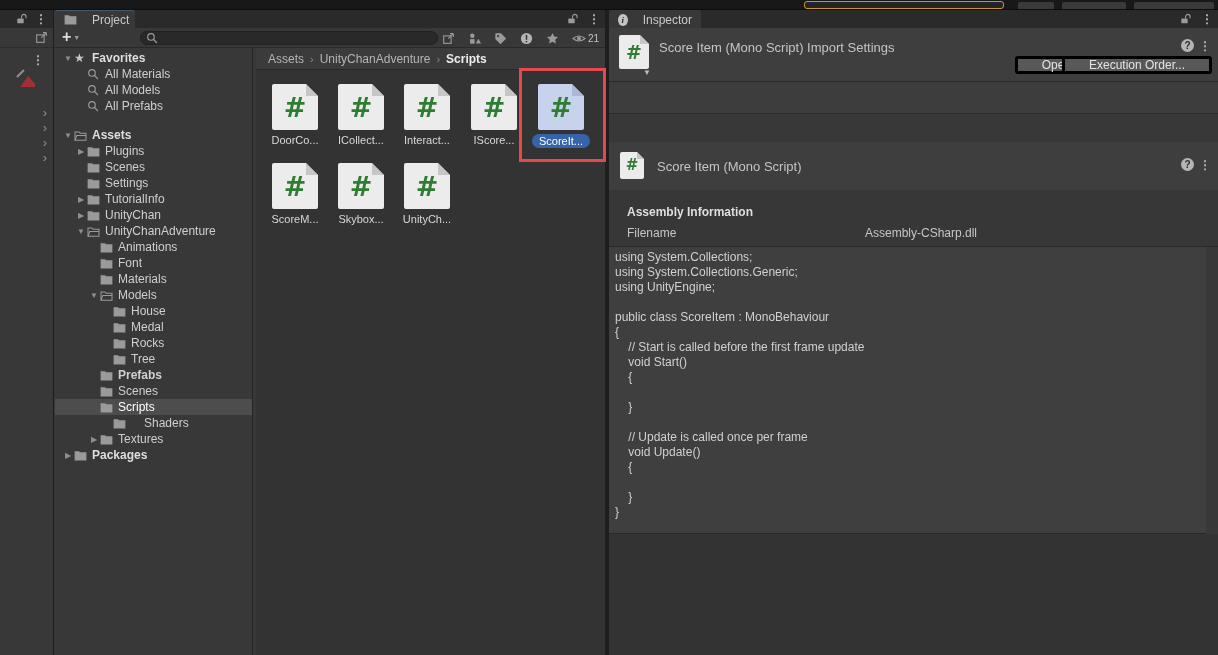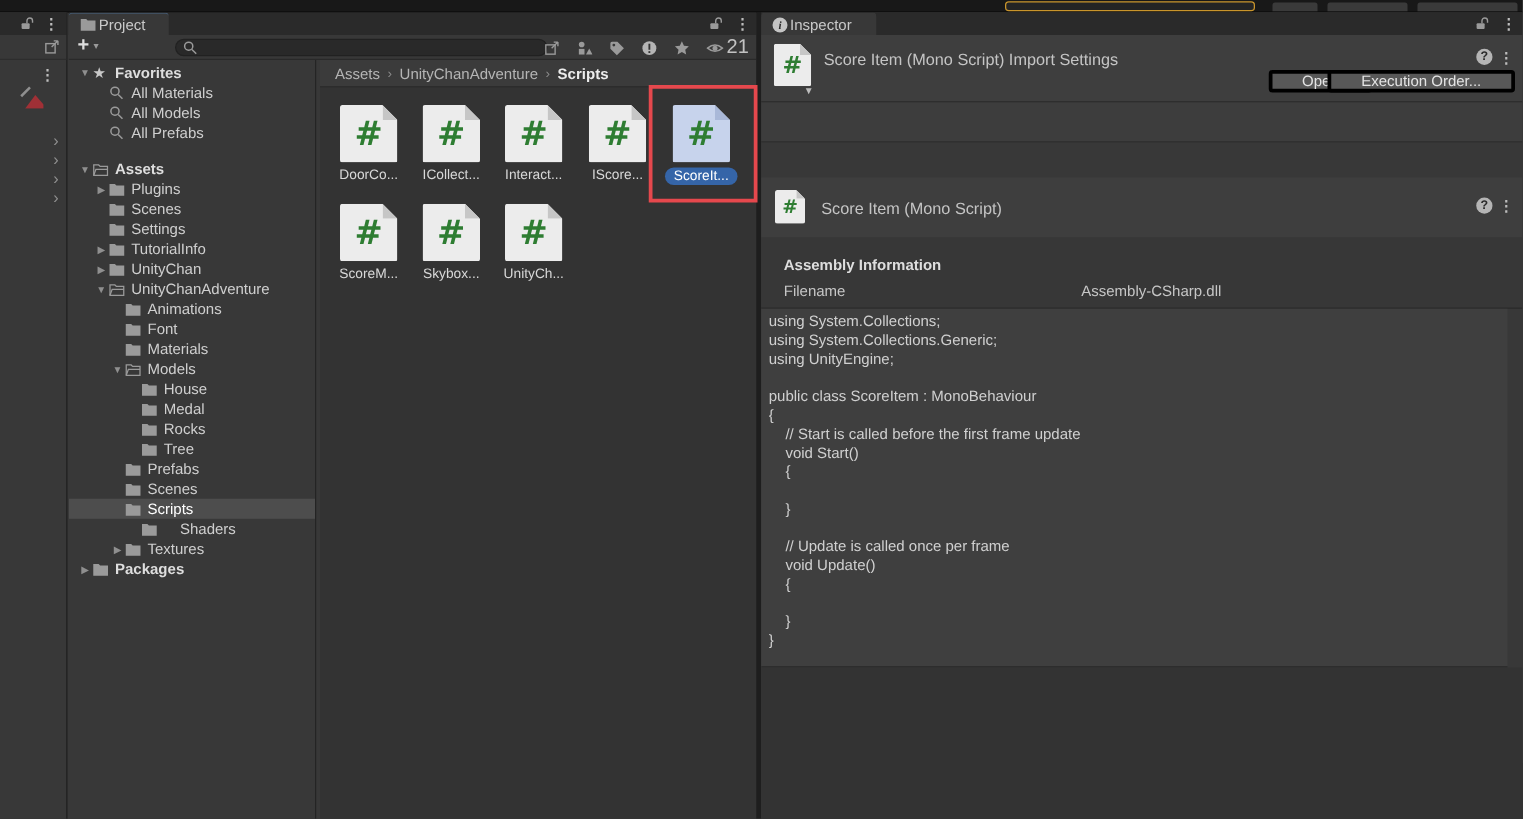--- a/index.html
+++ b/index.html
@@ -25,34 +25,34 @@
   .lr-red{position:absolute;left:18px;top:62px;width:18px;height:16px;}
   .lr-red .wedge{position:absolute;left:2px;top:4px;width:15px;height:11px;background:#a03036;clip-path:polygon(0 100%,55% 0,100% 70%,100% 100%);}
   .lr-red .pen{position:absolute;left:0;top:0;width:10px;height:10px;border-left:2px solid #8f8f8f;transform:rotate(45deg);}
   .lr-chevrons{position:absolute;right:6px;top:96px;display:flex;flex-direction:column;gap:2px;}
   .lr-chevrons span{color:#8f8f8f;font-size:13px;line-height:13px;}
 
   
   .dots{color:#bdbdbd;font-size:12px;font-weight:bold;line-height:12px;}
   .tabbar{position:absolute;left:0;top:0;right:0;height:18px;background:#2a2a2a;}
   .tab{position:absolute;left:0;top:0;height:18px;background:#383838;border-radius:3px 3px 0 0;border-top:1px solid #44586e;
-       display:flex;align-items:center;gap:2px;padding:0 9px;box-sizing:border-box;color:#c9c9c9;}
+       display:flex;align-items:center;gap:15px;padding:0 9px;box-sizing:border-box;color:#c9c9c9;}
   .panel-controls{position:absolute;right:5px;top:0;height:18px;display:flex;align-items:center;gap:9px;}
 
   
   #project-panel{left:55px;top:10px;width:550px;height:645px;}
   #project-toolbar{position:absolute;left:0;top:18px;right:0;height:20px;background:#383838;border-bottom:1px solid #292929;box-sizing:border-box;}
   .plus-group{position:absolute;left:7px;top:1px;display:flex;align-items:center;gap:2px;}
   .plus{color:#dedede;font-size:16px;line-height:16px;font-weight:bold;}
   .caret{color:#9a9a9a;font-size:7px;}
   .searchbox{position:absolute;left:85px;top:3px;width:298px;height:14px;background:#292929;border:1px solid #212121;border-radius:8px;
              display:flex;align-items:center;padding:0 5px;gap:4px;box-sizing:border-box;}
   .searchbox input{flex:1;background:transparent;border:none;outline:none;color:#dcdcdc;font-size:11px;font-family:"Liberation Sans",sans-serif;height:12px;padding:0;}
   .ptool-icons{position:absolute;right:6px;top:0;height:20px;display:flex;align-items:center;gap:13px;}
-  .eye-group{display:flex;align-items:center;gap:2px;color:#c2c2c2;font-size:16px;}
+  .eye-group{display:flex;align-items:flex-end;gap:2px;color:#c2c2c2;font-size:10px;}
 
   
   #tree{position:absolute;left:0;top:38px;width:198px;bottom:0;background:#383838;border-right:1px solid #242424;box-sizing:border-box;padding-top:2px;overflow:hidden;}
   .tree-row{height:16px;display:flex;align-items:center;white-space:nowrap;cursor:default;}
   .tree-row.sel{background:#4d4d4d;}
   .tree-row .arrow{width:12px;text-align:center;color:#8f8f8f;font-size:8px;flex:0 0 12px;}
   .tree-row .ticon{width:16px;flex:0 0 16px;display:flex;align-items:center;}
   .tree-row .tlabel{margin-left:2px;color:#cfcfcf;}
   .tree-row.bold .tlabel{font-weight:bold;color:#dedede;}
   .tree-row.sel .tlabel{color:#ffffff;}
@@ -402,21 +402,21 @@
       </div>
       <div class="tree-row" style="padding-left: 46px;">
         <span class="arrow"></span>
         <span class="ticon">
           <svg class="svgi" width="13" height="11" viewBox="0 0 16 14">
             <path fill="#9a9a9a" d="M0.5 1.5h5.5L7.5 3h8v10.5H.5z"></path>
           </svg>
         </span>
         <span class="tlabel">Tree</span>
       </div>
-      <div class="tree-row" style="padding-left: 33px;">
+      <div class="tree-row" style="padding-left: 33px; font-weight: bold;">
         <span class="arrow"></span>
         <span class="ticon">
           <svg class="svgi" width="13" height="11" viewBox="0 0 16 14">
             <path fill="#9a9a9a" d="M0.5 1.5h5.5L7.5 3h8v10.5H.5z"></path>
           </svg>
         </span>
         <span class="tlabel">Prefabs</span>
       </div>
       <div class="tree-row" style="padding-left: 33px;">
         <span class="arrow"></span>

